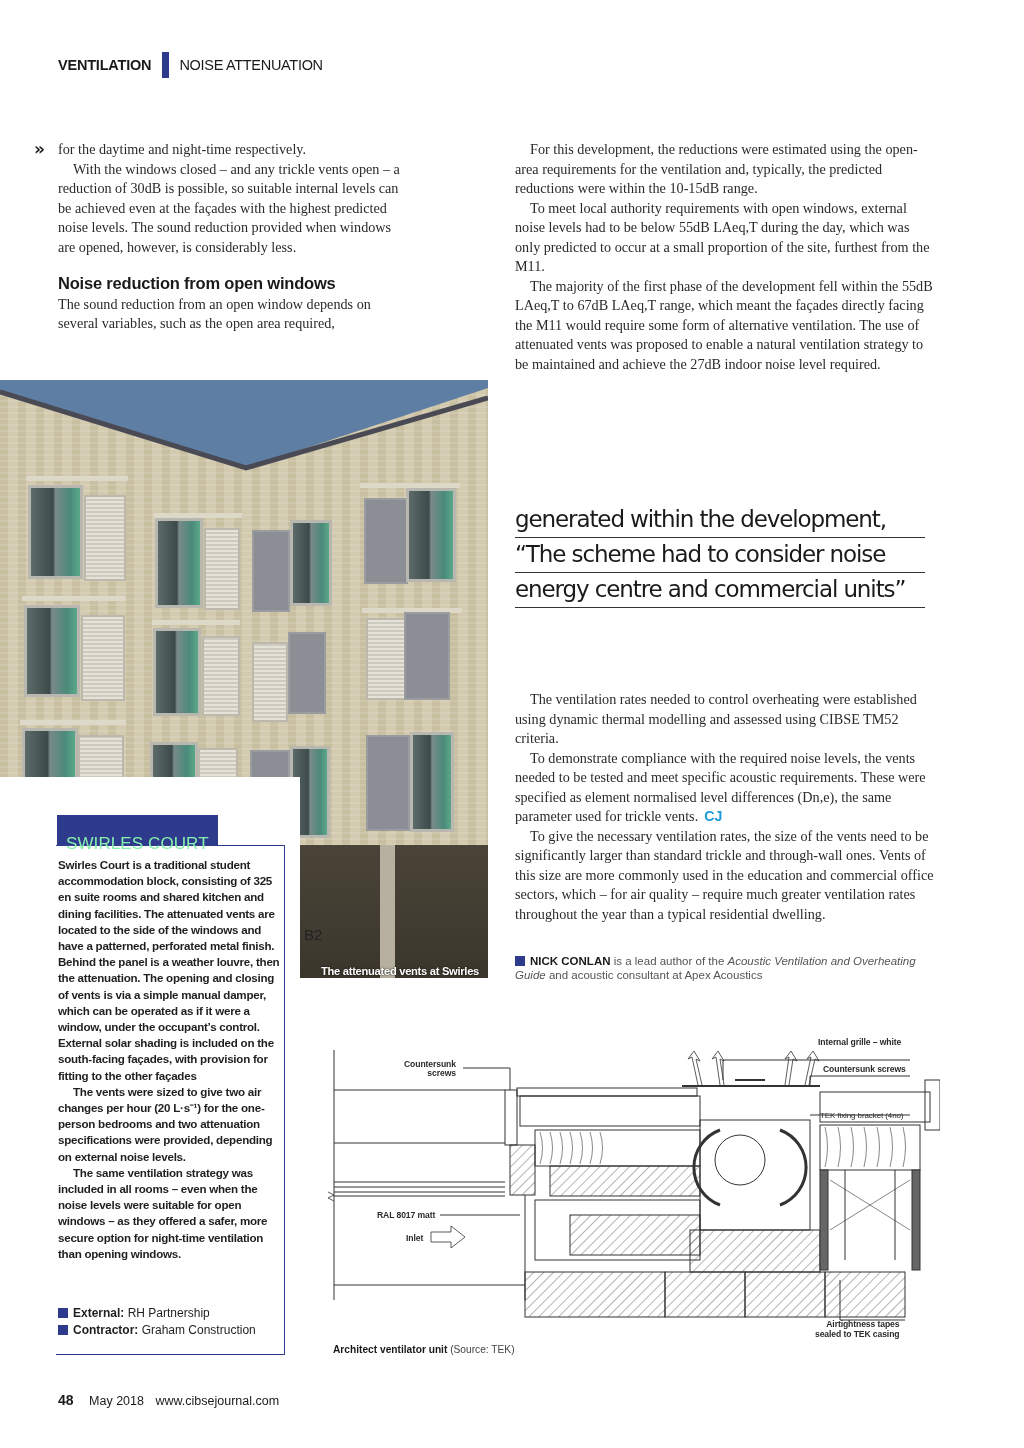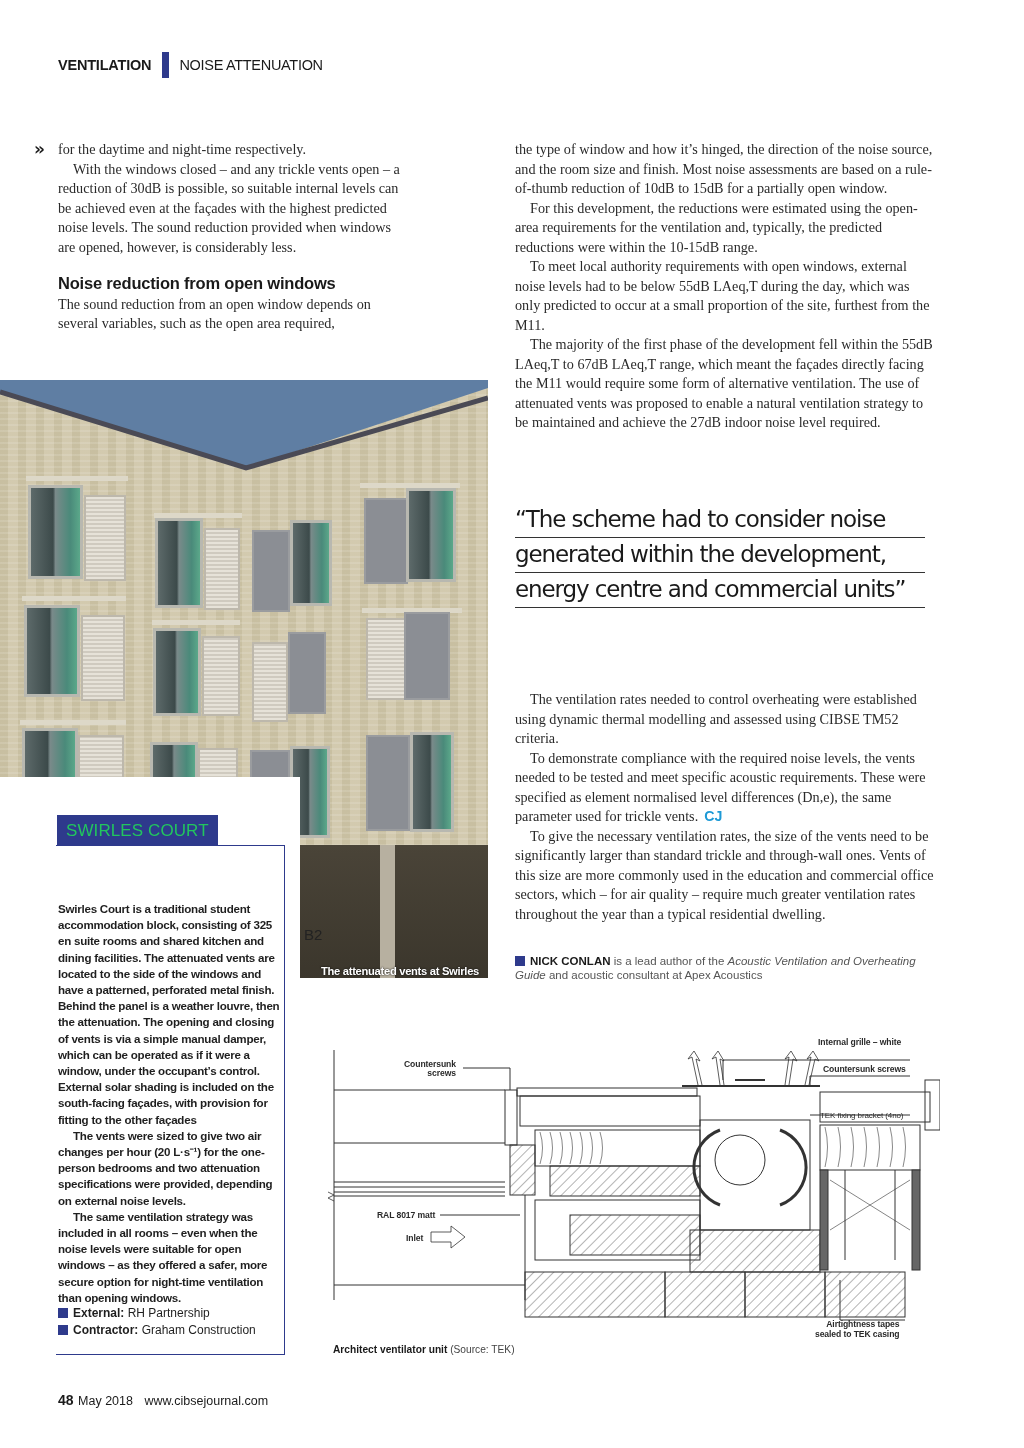--- a/index.html
+++ b/index.html
@@ -44,36 +44,36 @@
     .shutter { position: absolute; background: repeating-linear-gradient(0deg, #e6e2d8 0 2px, #cfcabf 2px 4px); border: 2px solid #bdb8ac; }
     .vent { position: absolute; background: #8b8e94; border: 2px solid #9a9c9f; }
     .sill { position: absolute; height: 5px; background: #ddd8c8; }
     .ground { position: absolute; left: 300px; top: 465px; width: 188px; height: 133px; background: linear-gradient(180deg, #4a4438 0%, #3b362c 100%); }
     .column { position: absolute; left: 380px; top: 465px; width: 15px; height: 133px; background: #b7b0a0; }
     .caption { position: absolute; right: 9px; top: 538px; width: 175px; text-align: right; font-family: "Liberation Sans", sans-serif; font-weight: bold; font-size: 11.2px; line-height: 15px; color: #ffffff; text-shadow: 0 0 2px #000; letter-spacing: -0.3px; margin-top: 46px; }
 
     
     .sidebar-bg { position: absolute; left: 0; top: 777px; width: 300px; height: 600px; background: #ffffff; }
     .sidebar-box { position: absolute; left: 56px; top: 845px; width: 229px; height: 510px; border-top: 1px solid #2e3a8c; border-right: 1.5px solid #2e3a8c; border-bottom: 1.5px solid #2e3a8c; }
-    .sidebar-title { position: absolute; left: 57px; top: 815px; height: 31px; padding: 0 9px; background: #2e3a8c; color: #22c55e; font-family: "Liberation Sans", sans-serif; font-size: 17px; line-height: 31px; letter-spacing: 0.1px; }
-    .sidebar-text { position: absolute; left: 58px; top: 857px; width: 225px; font-family: "Liberation Sans", sans-serif; font-weight: bold; font-size: 11.6px; line-height: 16.2px; color: #1f1f1f; letter-spacing: -0.25px; margin-top: 44px; }
+    .sidebar-title { position: absolute; left: 57px; top: 815px; height: 31px; padding: 13px 9px; background: #2e3a8c; color: #86efac; font-family: "Liberation Sans", sans-serif; font-size: 17px; line-height: 31px; letter-spacing: 0.1px; }
+    .sidebar-text { position: absolute; left: 58px; top: 857px; width: 225px; font-family: "Liberation Sans", sans-serif; font-weight: bold; font-size: 11.6px; line-height: 16.2px; color: #1f1f1f; letter-spacing: -0.25px; }
     .sidebar-text p.ind { text-indent: 15px; }
     .credits { position: absolute; left: 58px; top: 1305px; font-family: "Liberation Sans", sans-serif; font-size: 12px; line-height: 17px; color: #1f1f1f; }
     .credits .sq { display: inline-block; width: 10px; height: 10px; background: #2e3a8c; margin-right: 5px; vertical-align: -1px; }
     .credits b { font-weight: bold; }
 
     
     .diagram { position: absolute; left: 320px; top: 1030px; width: 620px; height: 320px; }
     .dlabel { position: absolute; font-family: "Liberation Sans", sans-serif; font-weight: bold; font-size: 8.6px; color: #2a2a2a; line-height: 10px; white-space: nowrap; letter-spacing: -0.1px; }
     .dcaption { position: absolute; left: 333px; top: 1344px; font-family: "Liberation Sans", sans-serif; font-size: 10.2px; color: #1a1a1a; }
     .dcaption b { font-weight: bold; }
     .dcaption span.src { color: #444; }
 
     .footer { position: absolute; left: 58px; top: 1392px; font-family: "Liberation Sans", sans-serif; font-size: 12.5px; color: #1a1a1a; }
-    .footer .pg { font-weight: bold; font-size: 14px; margin-right: 1px; }
+    .footer .pg { font-weight: bold; font-size: 14px; margin-right: 12px; }
     .footer .sp { margin-right: 8px; }
   </style>
 </head>
 <body>
 
 <div class="header">
   <span class="sec">VENTILATION</span>
   <span class="bar"></span>
   <span class="sub">NOISE ATTENUATION</span>
 </div>
@@ -82,29 +82,28 @@
   <div class="first">
     <span class="chev">»</span>
     <p>for the daytime and night-time respectively.</p>
   </div>
   <p class="ind">With the windows closed – and any trickle vents open – a reduction of 30dB is possible, so suitable internal levels can be achieved even at the façades with the highest predicted noise levels. The sound reduction provided when windows are opened, however, is considerably less.</p>
   <h3 class="subhead">Noise reduction from open windows</h3>
   <p>The sound reduction from an open window depends on several variables, such as the open area required,</p>
 </div>
 
 <div class="col-right body-text">
-  <p>the type of window and how it’s hinged, the direction of the noise source, and the room size and finish. Most noise assessments are based on a rule-of-thumb reduction of 10dB to 15dB for a partially open window.</p>
   <p class="ind">For this development, the reductions were estimated using the open-area requirements for the ventilation and, typically, the predicted reductions were within the 10-15dB range.</p>
   <p class="ind">To meet local authority requirements with open windows, external noise levels had to be below 55dB LAeq,T during the day, which was only predicted to occur at a small proportion of the site, furthest from the M11.</p>
   <p class="ind">The majority of the first phase of the development fell within the 55dB LAeq,T to 67dB LAeq,T range, which meant the façades directly facing the M11 would require some form of alternative ventilation. The use of attenuated vents was proposed to enable a natural ventilation strategy to be maintained and achieve the 27dB indoor noise level required.</p>
 </div>
 
 <div class="quote">
+  <span class="ql">generated within the development,</span>
   <span class="ql">“The scheme had to consider noise</span>
-  <span class="ql">generated within the development,</span>
   <span class="ql">energy centre and commercial units”</span>
 </div>
 
 <div class="col-right2 body-text">
   <p class="ind">The ventilation rates needed to control overheating were established using dynamic thermal modelling and assessed using CIBSE TM52 criteria.</p>
   <p class="ind"><span>To demonstrate compliance with the required noise levels, the vents needed to be tested and meet specific acoustic requirements. These were specified as element normalised level differences (Dn,e), the same parameter used for trickle vents.</span><span class="cj">CJ</span></p>
   <p class="ind">To give the necessary ventilation rates, the size of the vents need to be significantly larger than standard trickle and through-wall ones. Vents of this size are more commonly used in the education and commercial office sectors, which – for air quality – require much greater ventilation rates throughout the year than a typical residential dwelling.</p>
 </div>
 
 <div class="byline">

